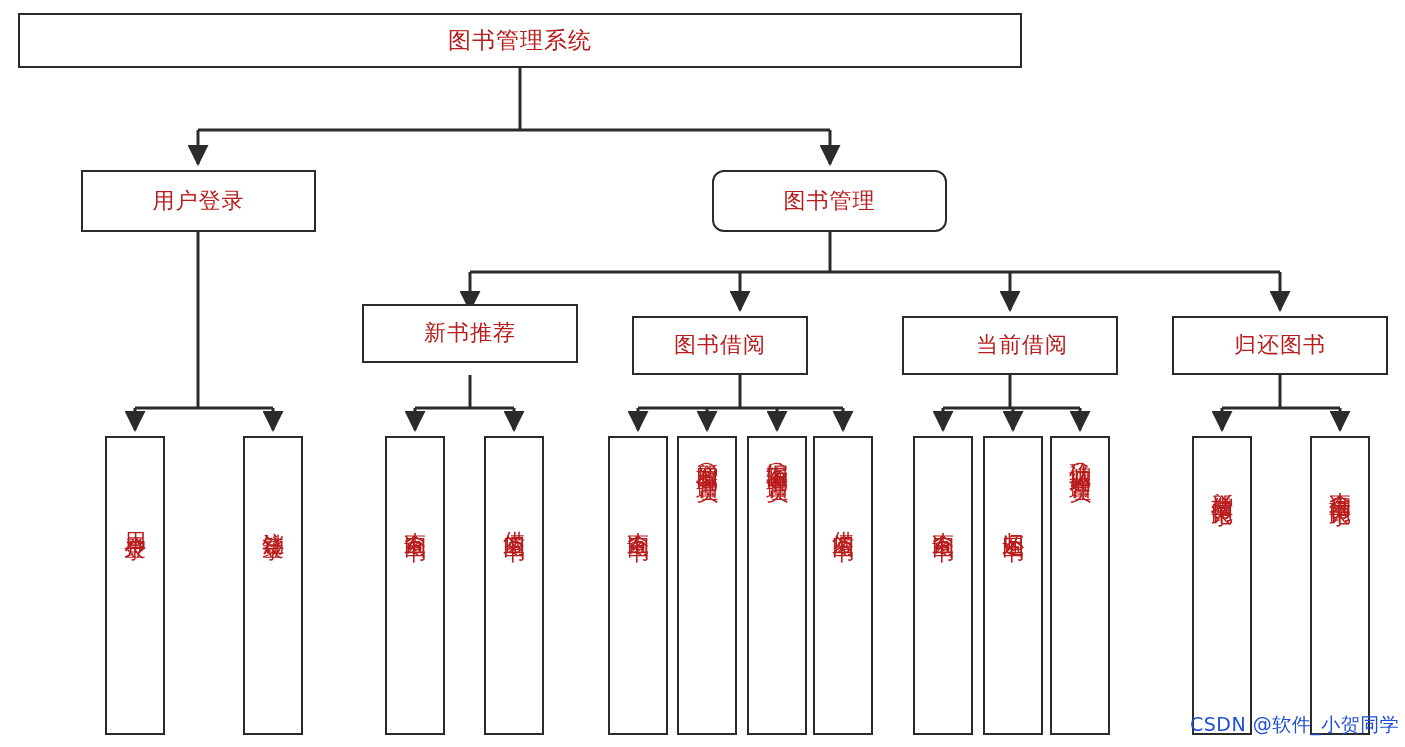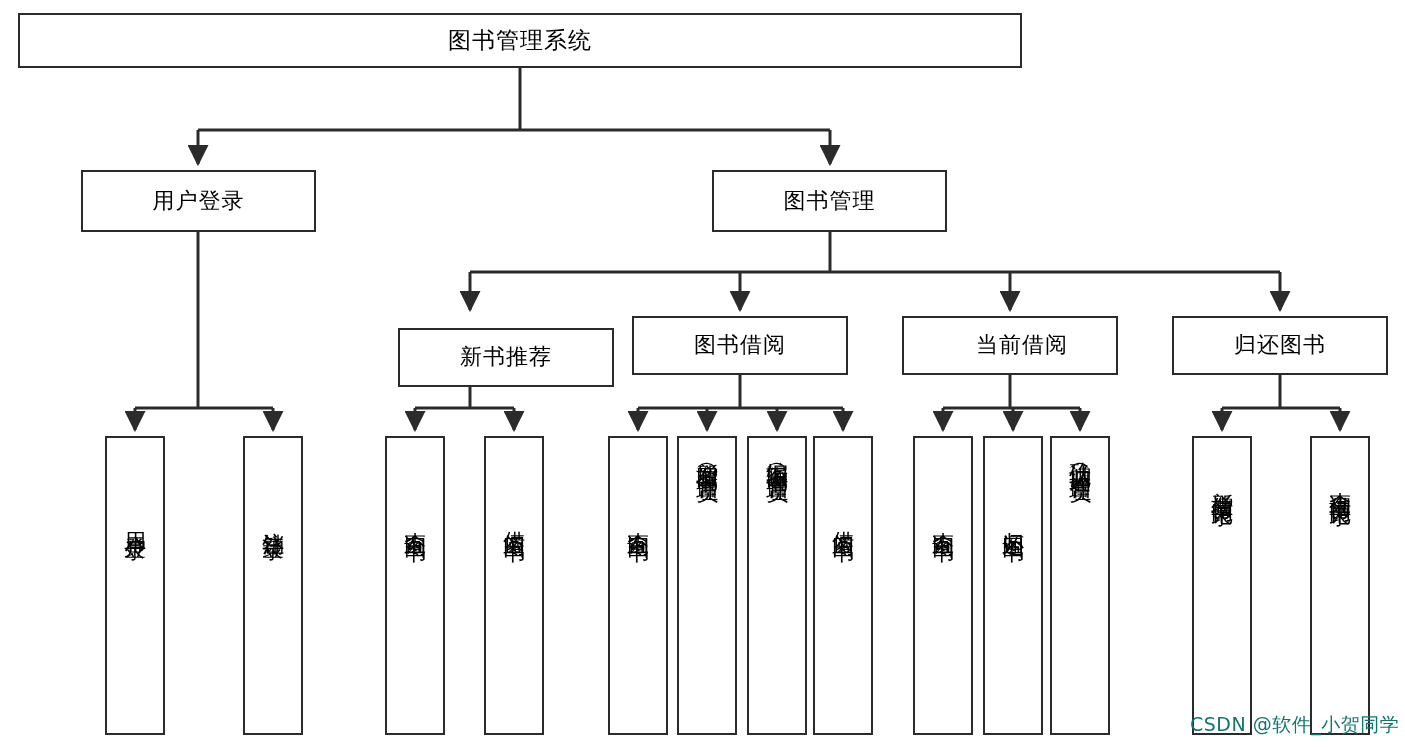--- a/index.html
+++ b/index.html
@@ -30,21 +30,21 @@
     position: absolute;
     box-sizing: border-box;
     background: #ffffff;
     border: 2px solid #2b2b2b;
     display: flex;
     align-items: center;
     justify-content: center;
     z-index: 2;
   }
   .node .label {
-    color: #000000;
+    color: #b91c1c;
     line-height: 1.12;
     text-align: center;
     white-space: nowrap;
   }
   
   .node.horiz .label {
     font-size: 22px;
     letter-spacing: 1px;
   }
   .node.root .label {
@@ -64,21 +64,21 @@
     white-space: nowrap;
   }
   .node.vert.tall-text {
     align-items: flex-start;
   }
   .watermark {
     position: absolute;
     left: 1190px;
     top: 712px;
     font-size: 19px;
-    color: #0f766e;
+    color: #1d4ed8;
     letter-spacing: 0.5px;
     z-index: 3;
     white-space: nowrap;
     font-family: "DejaVu Sans", "Liberation Sans", sans-serif;
   }
 </style>
 </head>
 <body>
 
 <div id="canvas">
@@ -133,28 +133,28 @@
     </g>
   </svg>
 
   <div class="node horiz root" style="left:18px; top:13px; width:1004px; height:55px;">
     <span class="label">图书管理系统</span>
   </div>
 
   <div class="node horiz" style="left:81px; top:170px; width:235px; height:62px;">
     <span class="label">用户登录</span>
   </div>
-  <div class="node horiz" style="left:712px; top:170px; width:235px; height:62px;">
+  <div class="node horiz" style="left:712px; top:170px; width:235px; height:62px;border-radius:12px;">
     <span class="label">图书管理</span>
   </div>
 
-  <div class="node horiz" style="left:362px; top:328px; width:216px; height:59px;margin-left:36px;">
+  <div class="node horiz" style="left:362px; top:304px; width:216px; height:59px;">
     <span class="label">新书推荐</span>
   </div>
-  <div class="node horiz" style="left:632px; top:316px; width:216px; height:59px;">
+  <div class="node horiz" style="left:632px; top:316px; width:176px; height:59px;">
     <span class="label">图书借阅</span>
   </div>
   <div class="node horiz" style="left:902px; top:316px; width:216px; height:59px;padding-left:24px;">
     <span class="label">当前借阅</span>
   </div>
   <div class="node horiz" style="left:1172px; top:316px; width:216px; height:59px;">
     <span class="label">归还图书</span>
   </div>
 
   <div class="node vert" style="left:105px; top:436px; width:60px; height:299px; padding-top:76px;">

